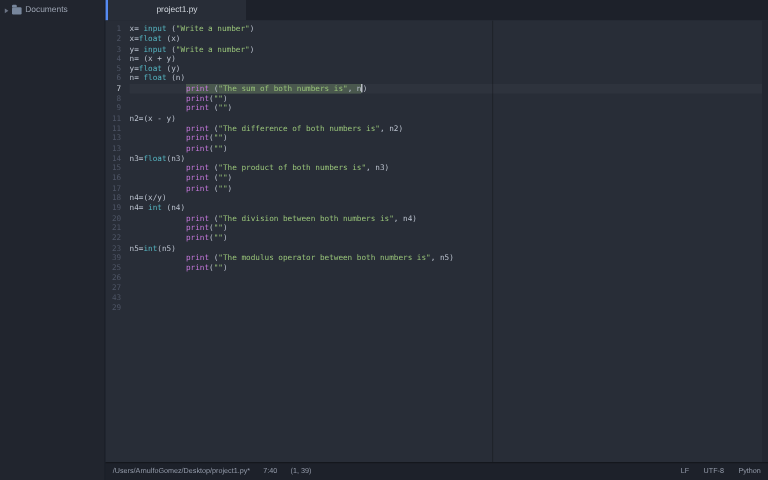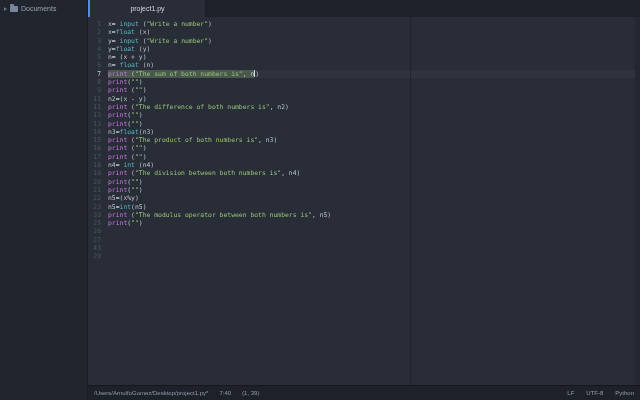--- a/index.html
+++ b/index.html
@@ -31,21 +31,21 @@
   .editor-scroll { display:flex; padding-top:3px; }
   .gutter { width:16px; flex:none; text-align:right; padding-right:3px; }
   .line-num { height:8.3px; line-height:8.3px; font-family:"DejaVu Sans Mono", monospace;
               font-size:6.4px; color:#4d5464; }
   .line-num.active { color:#ced4dd; }
   .code { flex:1; padding-left:4px; min-width:0; }
   .code-line { height:8.3px; line-height:8.3px; font-family:"DejaVu Sans Mono", monospace;
                font-size:6.4px; color:#bac1cd; white-space:pre; }
   .code-line.active { background:rgba(255,255,255,0.03); }
   .tok-plain { color:#bac1cd; }
-  .tok-kw   { color:#c678dd; }
+  .tok-kw   { color:#c678dd;margin-left:47px; }
   .tok-fn   { color:#56b6c2; }
   .tok-str  { color:#98c379; }
   .sel      { background:#4a584e; }
   .cursor   { display:inline-block; width:1px; height:7px; background:#d7dbe2;
               vertical-align:-1px; }
 
   
   .statusbar { height:15px; flex:none; background:#1d212a; border-top:1px solid #14171d;
                display:flex; align-items:center; padding:0 6px; font-size:6px; color:#949baa; }
   .status-left { display:flex; align-items:center; gap:11px; }
@@ -105,39 +105,39 @@
               <div class="line-num">25</div>
               <div class="line-num">26</div>
               <div class="line-num">27</div>
               <div class="line-num">43</div>
               <div class="line-num">29</div>
             </div>
           <div class="code">
               <div class="code-line"><span class="tok-plain">x= </span><span class="tok-fn">input</span><span class="tok-plain"> (</span><span class="tok-str">"Write a number"</span><span class="tok-plain">)</span></div>
               <div class="code-line"><span class="tok-plain">x=</span><span class="tok-fn">float</span><span class="tok-plain"> (x)</span></div>
               <div class="code-line"><span class="tok-plain">y= </span><span class="tok-fn">input</span><span class="tok-plain"> (</span><span class="tok-str">"Write a number"</span><span class="tok-plain">)</span></div>
+              <div class="code-line"><span class="tok-plain">n= (x + y)</span></div>
               <div class="code-line"><span class="tok-plain">y=</span><span class="tok-fn">float</span><span class="tok-plain"> (y)</span></div>
-              <div class="code-line"><span class="tok-plain">n= (x + y)</span></div>
               <div class="code-line"><span class="tok-plain">n= </span><span class="tok-fn">float</span><span class="tok-plain"> (n)</span></div>
               <div class="code-line active"><span class="tok-kw sel">print</span><span class="tok-plain sel"> (</span><span class="tok-str sel">"The sum of both numbers is"</span><span class="tok-plain sel">, n</span><span class="cursor"></span><span class="tok-plain">)</span></div>
               <div class="code-line"><span class="tok-kw">print</span><span class="tok-plain">(</span><span class="tok-str">""</span><span class="tok-plain">)</span></div>
               <div class="code-line"><span class="tok-kw">print</span><span class="tok-plain"> (</span><span class="tok-str">""</span><span class="tok-plain">)</span></div>
               <div class="code-line"><span class="tok-plain">n2=(x - y)</span></div>
               <div class="code-line"><span class="tok-kw">print</span><span class="tok-plain"> (</span><span class="tok-str">"The difference of both numbers is"</span><span class="tok-plain">, n2)</span></div>
               <div class="code-line"><span class="tok-kw">print</span><span class="tok-plain">(</span><span class="tok-str">""</span><span class="tok-plain">)</span></div>
               <div class="code-line"><span class="tok-kw">print</span><span class="tok-plain">(</span><span class="tok-str">""</span><span class="tok-plain">)</span></div>
               <div class="code-line"><span class="tok-plain">n3=</span><span class="tok-fn">float</span><span class="tok-plain">(n3)</span></div>
               <div class="code-line"><span class="tok-kw">print</span><span class="tok-plain"> (</span><span class="tok-str">"The product of both numbers is"</span><span class="tok-plain">, n3)</span></div>
               <div class="code-line"><span class="tok-kw">print</span><span class="tok-plain"> (</span><span class="tok-str">""</span><span class="tok-plain">)</span></div>
               <div class="code-line"><span class="tok-kw">print</span><span class="tok-plain"> (</span><span class="tok-str">""</span><span class="tok-plain">)</span></div>
+              <div class="code-line"><span class="tok-plain">n4=(x/y)</span></div>
               <div class="code-line"><span class="tok-plain">n4= </span><span class="tok-fn">int</span><span class="tok-plain"> (n4)</span></div>
               <div class="code-line"><span class="tok-kw">print</span><span class="tok-plain"> (</span><span class="tok-str">"The division between both numbers is"</span><span class="tok-plain">, n4)</span></div>
               <div class="code-line"><span class="tok-kw">print</span><span class="tok-plain">(</span><span class="tok-str">""</span><span class="tok-plain">)</span></div>
               <div class="code-line"><span class="tok-kw">print</span><span class="tok-plain">(</span><span class="tok-str">""</span><span class="tok-plain">)</span></div>
-              <div class="code-line"><span class="tok-plain">n5=(x%y)</span></div>
               <div class="code-line"><span class="tok-plain">n5=</span><span class="tok-fn">int</span><span class="tok-plain">(n5)</span></div>
               <div class="code-line"><span class="tok-kw">print</span><span class="tok-plain"> (</span><span class="tok-str">"The modulus operator between both numbers is"</span><span class="tok-plain">, n5)</span></div>
               <div class="code-line"><span class="tok-kw">print</span><span class="tok-plain">(</span><span class="tok-str">""</span><span class="tok-plain">)</span></div>
               <div class="code-line"></div>
             </div>
         </div>
       </div>
 
       <div class="statusbar">
         <div class="status-left">

